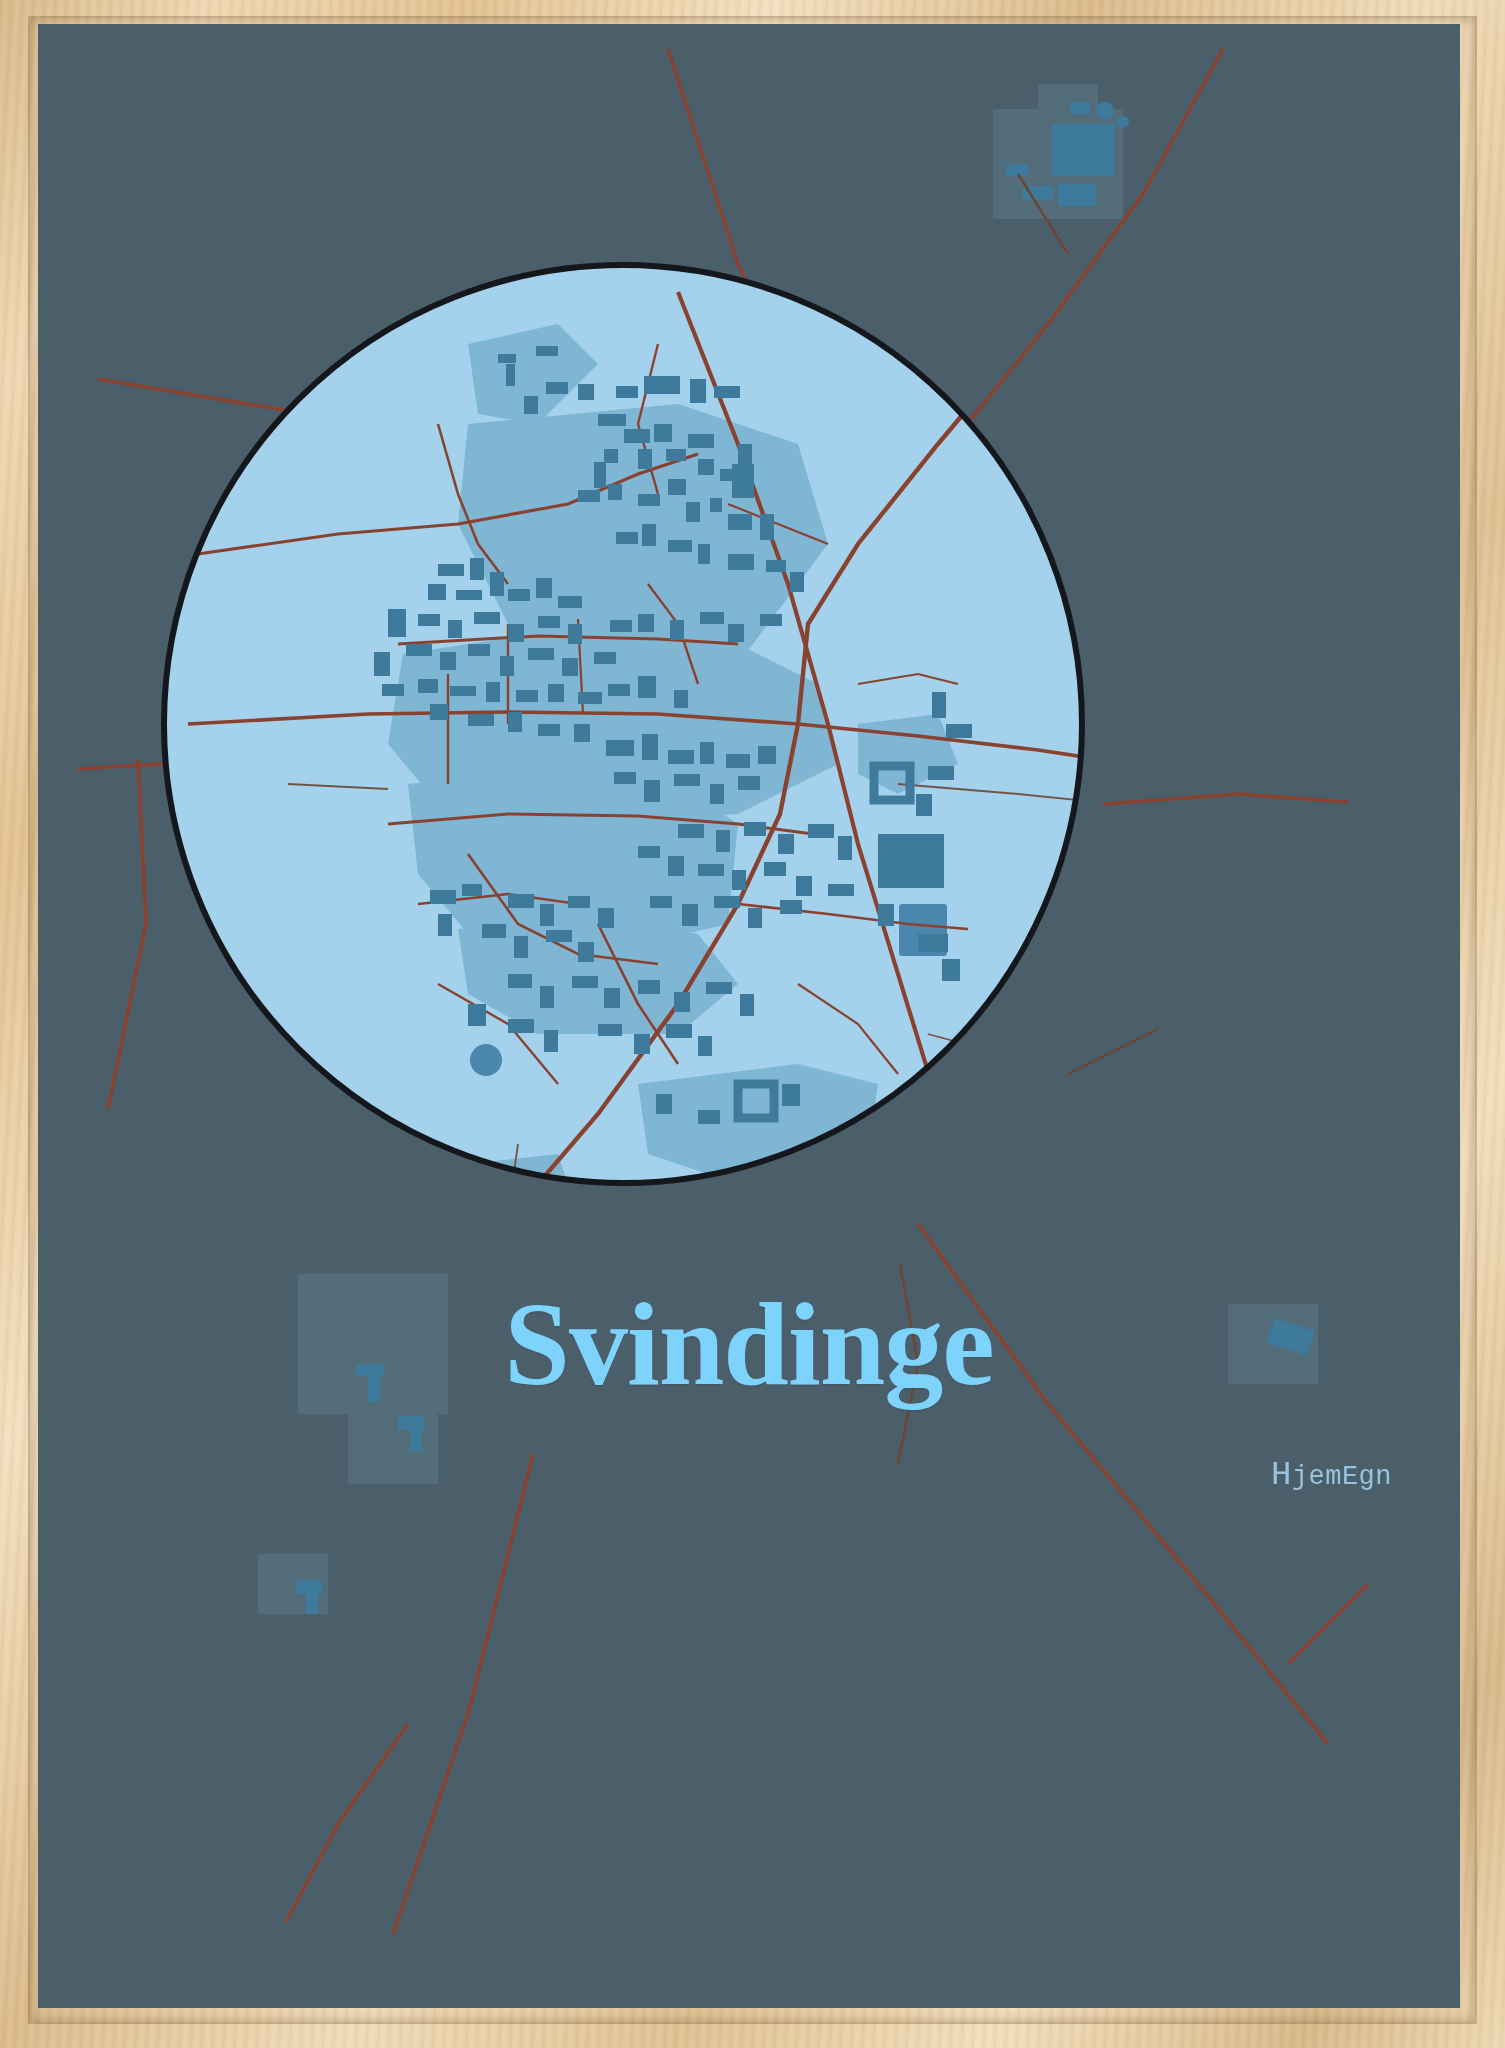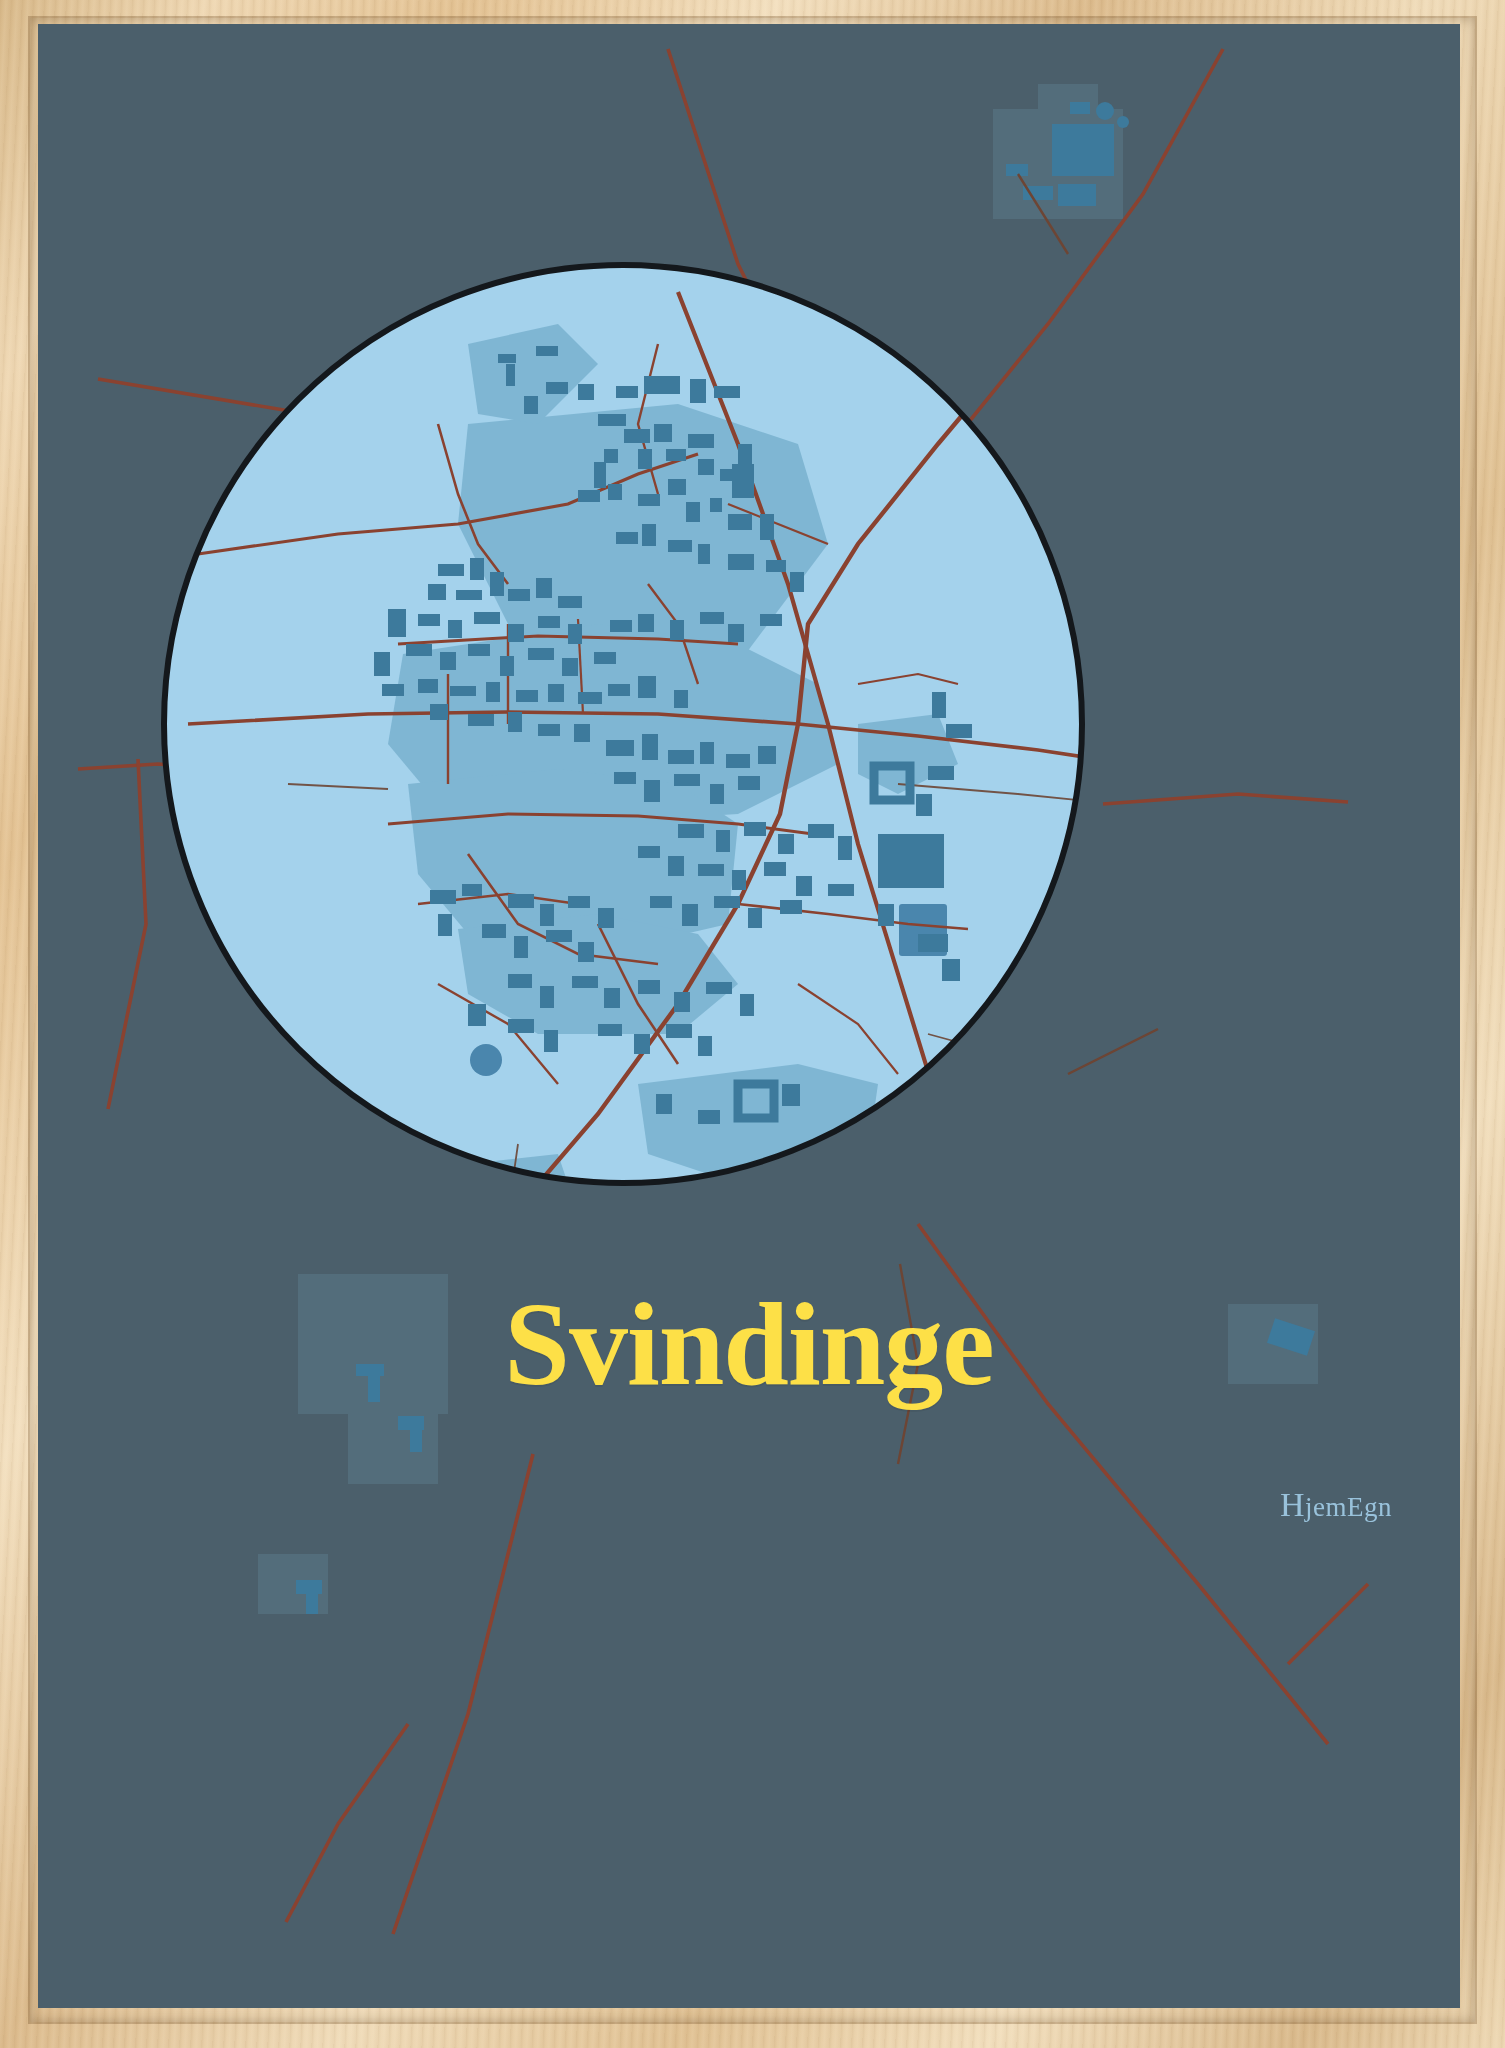--- a/index.html
+++ b/index.html
@@ -71,35 +71,35 @@
     display: block;
   }
 
   
   .title {
     position: absolute;
     left: 0;
     right: 0;
     top: 1262px;
     text-align: center;
-    color: #fde047;
+    color: #7dd3fc;
     font-family: "Liberation Serif", serif;
     font-weight: 700;
     font-size: 118px;
     letter-spacing: -1px;
     line-height: 1;
     text-shadow: 0 2px 0 rgba(0,0,0,0.06);
   }
 
   .brand {
     position: absolute;
     right: 68px;
-    top: 1462px;
+    top: 1432px;
     color: #9ec8e2;
-    font-family: Liberation Serif, serif;
+    font-family: Liberation Mono, monospace;
     font-size: 27px;
     letter-spacing: 0.5px;
     opacity: 0.95;
     text-align: center;
   }
   .brand .cap { font-size: 34px; }
 </style>
 </head>
 <body>
 

